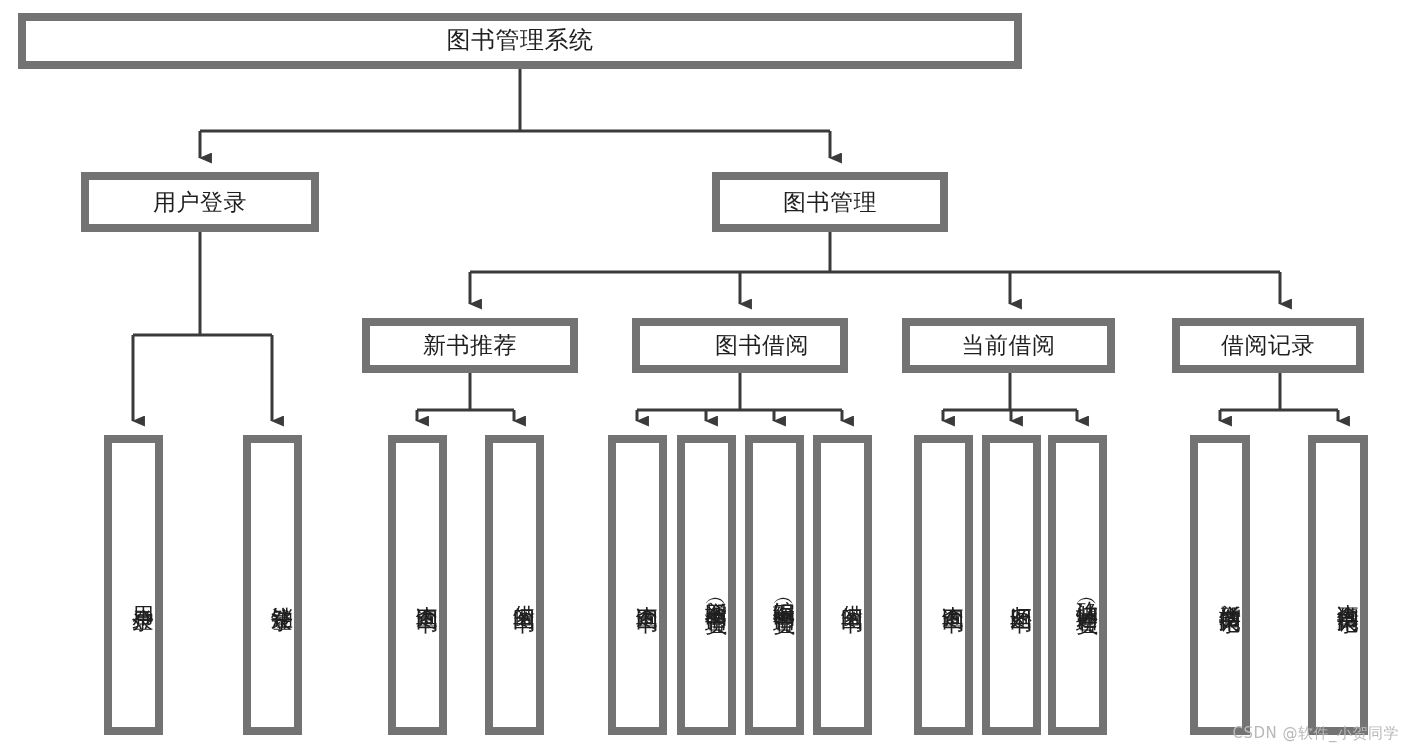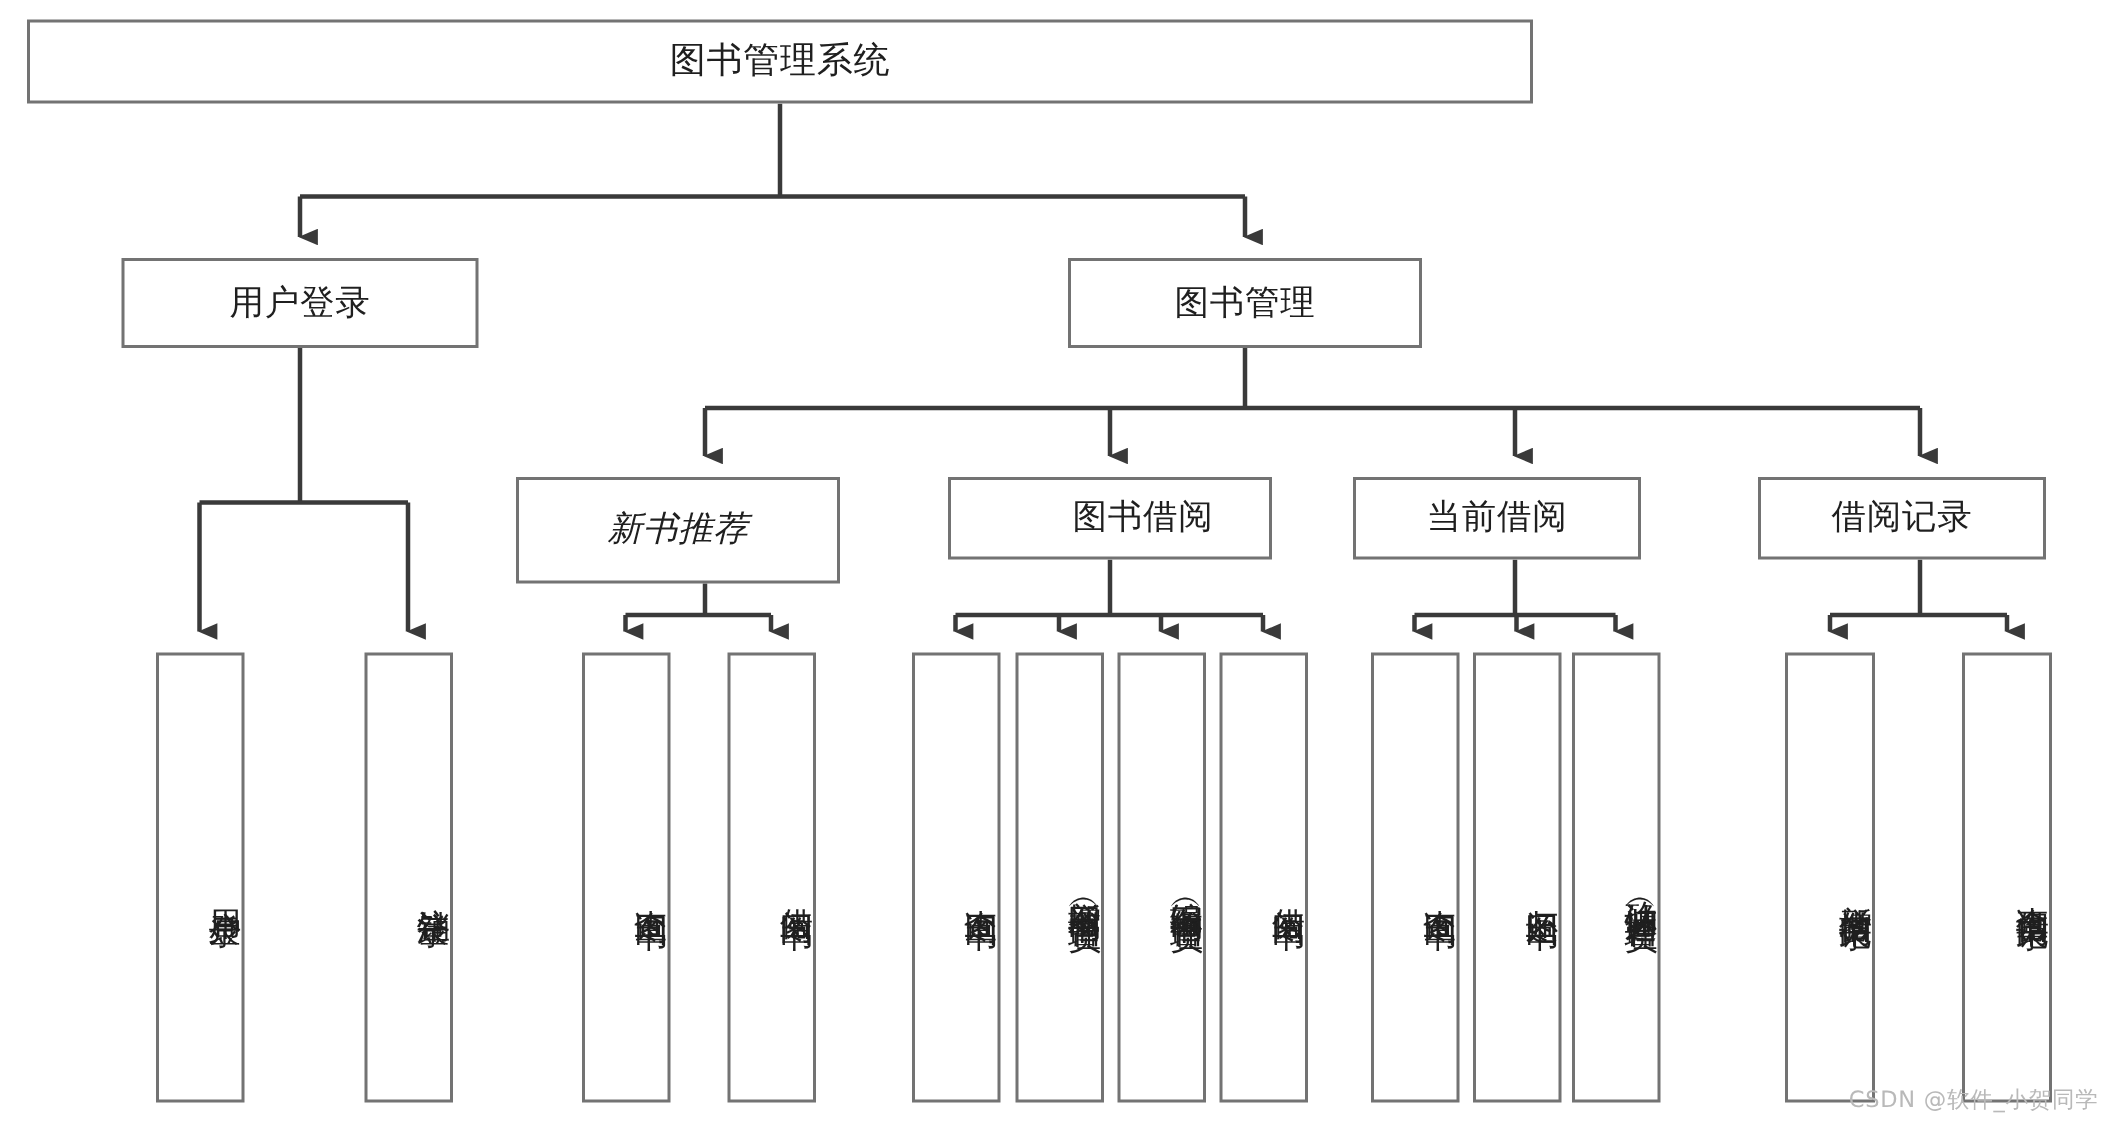--- a/index.html
+++ b/index.html
@@ -13,21 +13,21 @@
   #canvas {
     position: relative;
     width: 1405px;
     height: 747px;
     background: #ffffff;
     overflow: hidden;
   }
   .node {
     position: absolute;
     box-sizing: border-box;
-    border: 2px solid #737373;
+    border: 8px solid #737373;
     background: #ffffff;
     display: flex;
     align-items: center;
     justify-content: center;
     color: #1f1f1f;
     line-height: 1.08;
   }
   .node.horiz {
     font-size: 23px;
     letter-spacing: 0.5px;
@@ -127,27 +127,27 @@
     <span>图书管理系统</span>
   </div>
 
   <div class="node horiz" style="left:81px; top:172px; width:238px; height:60px;">
     <span>用户登录</span>
   </div>
   <div class="node horiz" style="left:712px; top:172px; width:236px; height:60px;justify-content:center;">
     <span>图书管理</span>
   </div>
 
-  <div class="node horiz" style="left:344px; top:318px; width:216px; height:71px;font-style:italic;">
+  <div class="node horiz" style="left:362px; top:318px; width:216px; height:55px;">
     <span>新书推荐</span>
   </div>
   <div class="node horiz" style="left:632px; top:318px; width:216px; height:55px;padding-left:44px;">
     <span>图书借阅</span>
   </div>
-  <div class="node horiz" style="left:902px; top:318px; width:192px; height:55px;">
+  <div class="node horiz" style="left:902px; top:318px; width:213px; height:55px;">
     <span>当前借阅</span>
   </div>
   <div class="node horiz" style="left:1172px; top:318px; width:192px; height:55px;">
     <span>借阅记录</span>
   </div>
 
   <div class="node vert" style="left:104px; top:435px; width:59px; height:300px;">
     <span class="vlabel">用户登录</span>
   </div>
   <div class="node vert" style="left:243px; top:435px; width:59px; height:300px;">

